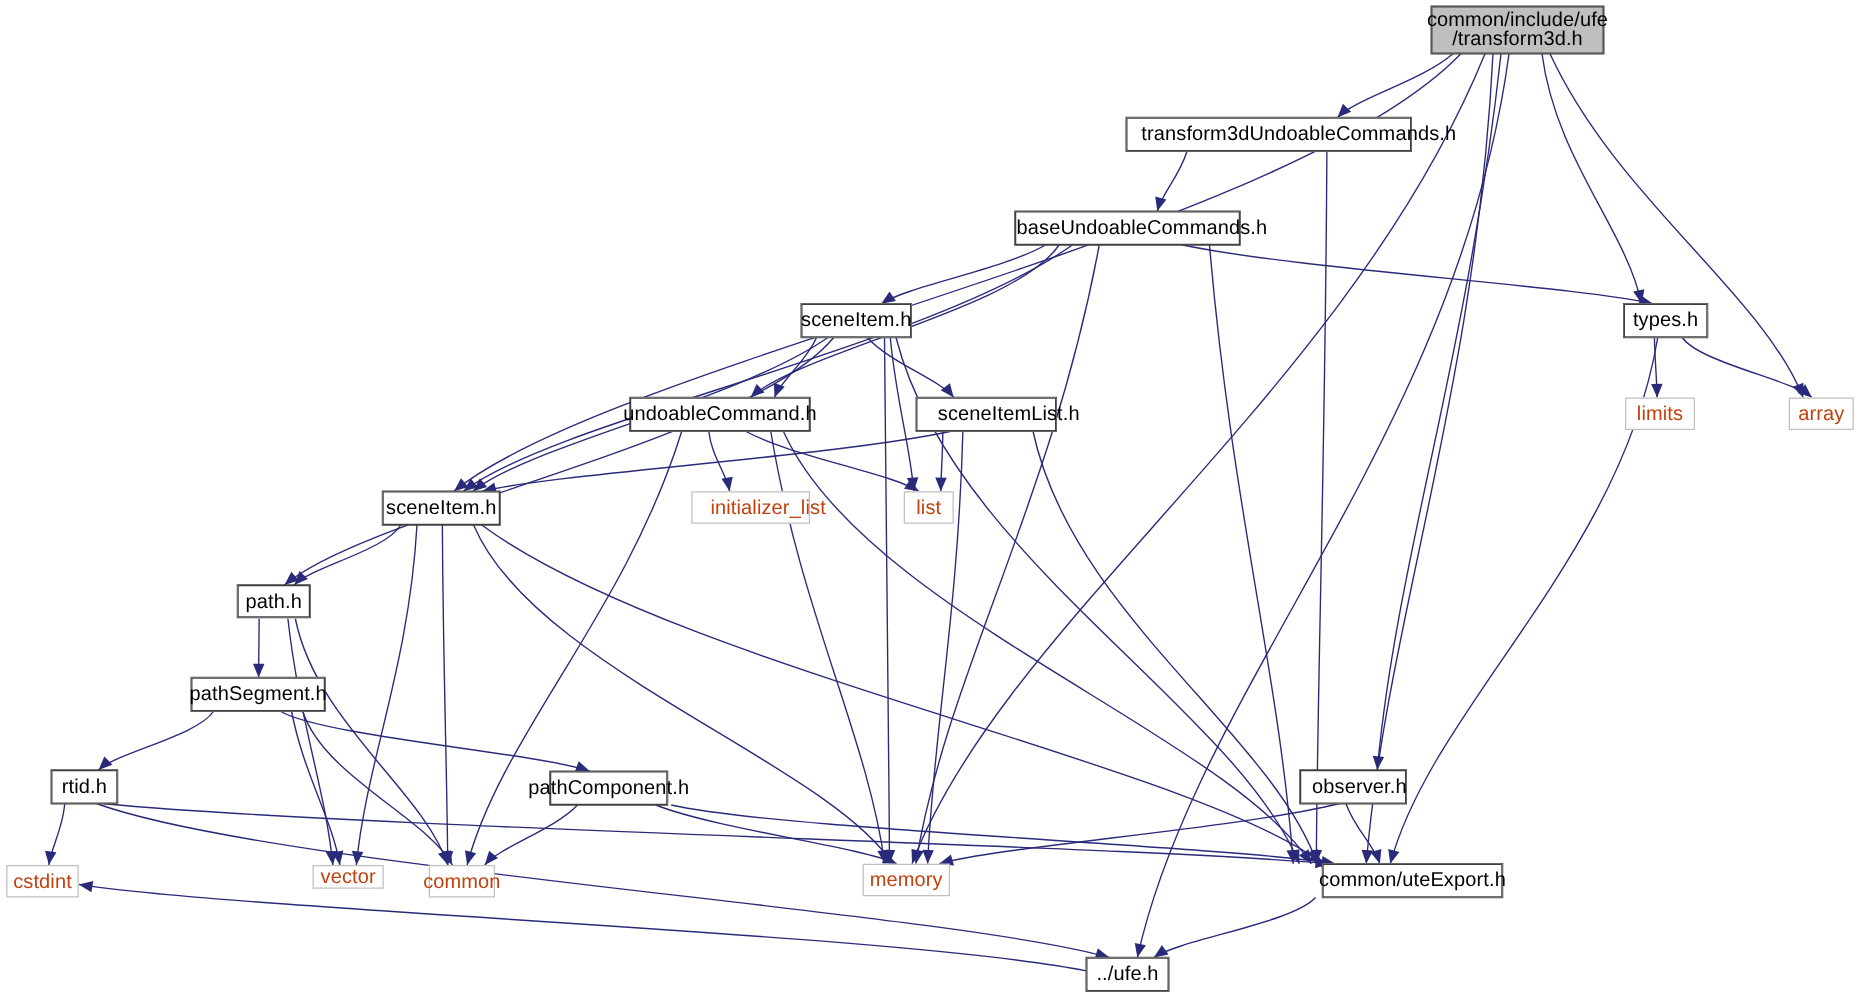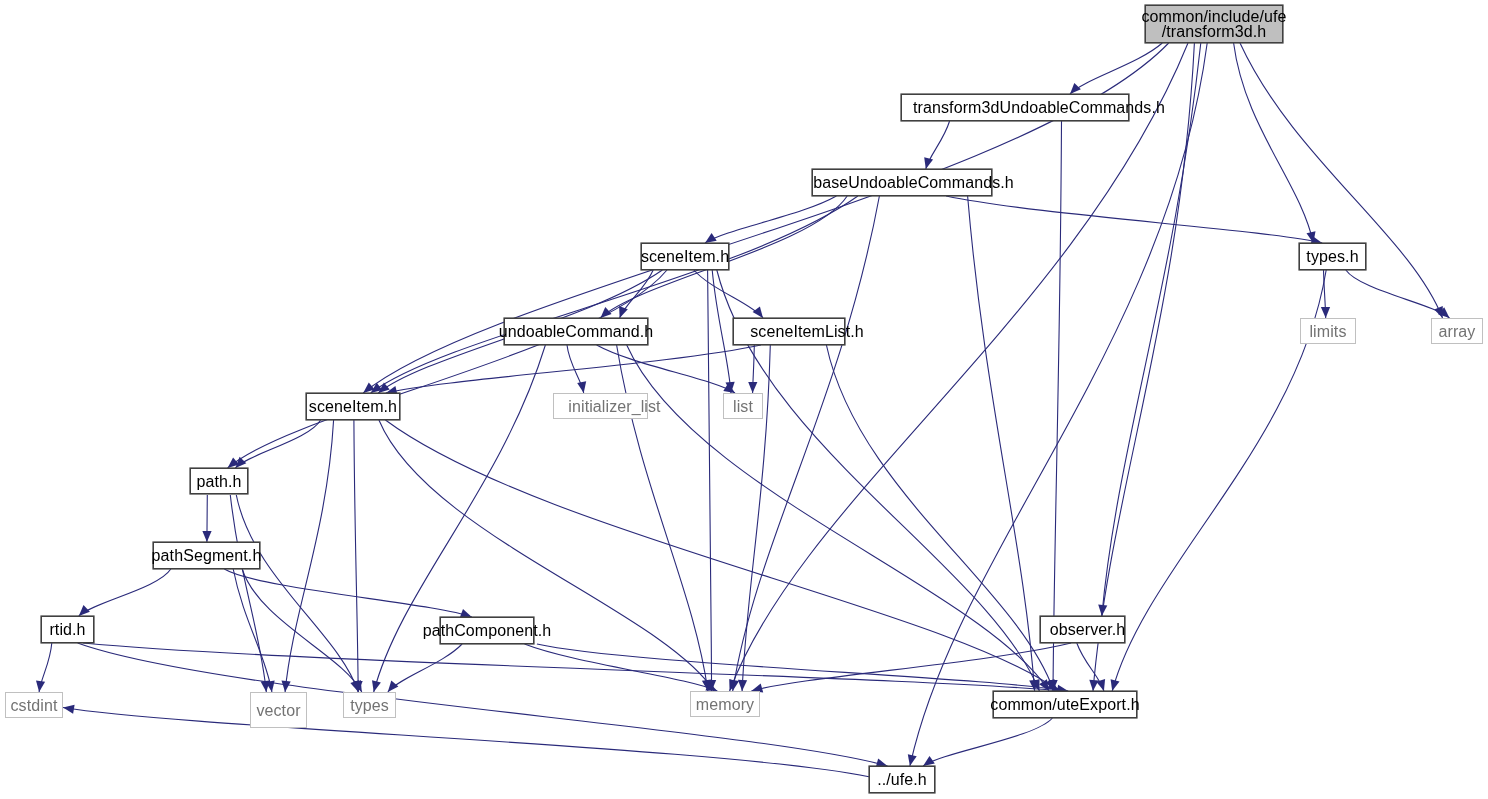--- a/index.html
+++ b/index.html
@@ -34,21 +34,21 @@
     line-height: 15px;
     color: #000000;
     letter-spacing: 0.1px;
     white-space: pre-line;
     background: #ffffff;
     border: 1px solid #000000;
     user-select: none;
   }
   .node-box.sys {
     border: 1px solid #c0c0c0;
-    color: #737373;
+    color: #c2410c;
   }
   .node-box.root {
     background: #bfbfbf;
     border: 1px solid #404040;
   }
   .node-box.proj {
     border: 1px solid #404040;
     box-shadow: 0 0 0 0.6px #404040;
   }
   .edge-path {
@@ -196,19 +196,19 @@
       <div class="node-box proj" style="left: 733px; top: 318px; width: 112px; height: 27px; padding-left: 36px;">sceneItemList.h</div>
       <div class="node-box sys" style="left: 553px; top: 393px; width: 95px; height: 26px; padding-left: 28px;">initializer_list</div>
       <div class="node-box sys" style="left: 723px; top: 393px; width: 40px; height: 26px;">list</div>
       <div class="node-box proj" style="left: 306px; top: 393px; width: 94px; height: 27px;">sceneItem.h</div>
       <div class="node-box proj" style="left: 190px; top: 468px; width: 58px; height: 26px;">path.h</div>
       <div class="node-box proj" style="left: 153px; top: 542px; width: 107px; height: 27px;">pathSegment.h</div>
       <div class="node-box proj" style="left: 41px; top: 616px; width: 53px; height: 27px;">rtid.h</div>
       <div class="node-box proj" style="left: 440px; top: 617px; width: 94px; height: 27px;">pathComponent.h</div>
       <div class="node-box proj" style="left: 1040px; top: 616px; width: 85px; height: 27px; padding-left: 10px;">observer.h</div>
       <div class="node-box sys" style="left: 5px; top: 692px; width: 58px; height: 26px;">cstdint</div>
-      <div class="node-box sys" style="left: 250px; top: 692px; width: 57px; height: 36px;">vector</div>
-      <div class="node-box sys" style="left: 343px; top: 692px; width: 53px; height: 26px;">types</div>
+      <div class="node-box sys" style="left: 250px; top: 692px; width: 57px; height: 19px;">vector</div>
+      <div class="node-box sys" style="left: 343px; top: 692px; width: 53px; height: 26px;">common</div>
       <div class="node-box sys" style="left: 690px; top: 691px; width: 70px; height: 26px;">memory</div>
-      <div class="node-box proj" style="left: 993px; top: 691px; width: 144px; height: 27px;">common/uteExport.h</div>
+      <div class="node-box proj" style="left: 1058px; top: 691px; width: 144px; height: 27px;">common/uteExport.h</div>
       <div class="node-box proj" style="left: 869px; top: 766px; width: 66px; height: 27px;">../ufe.h</div>
     </div>
 </div>
 
 </body></html>

